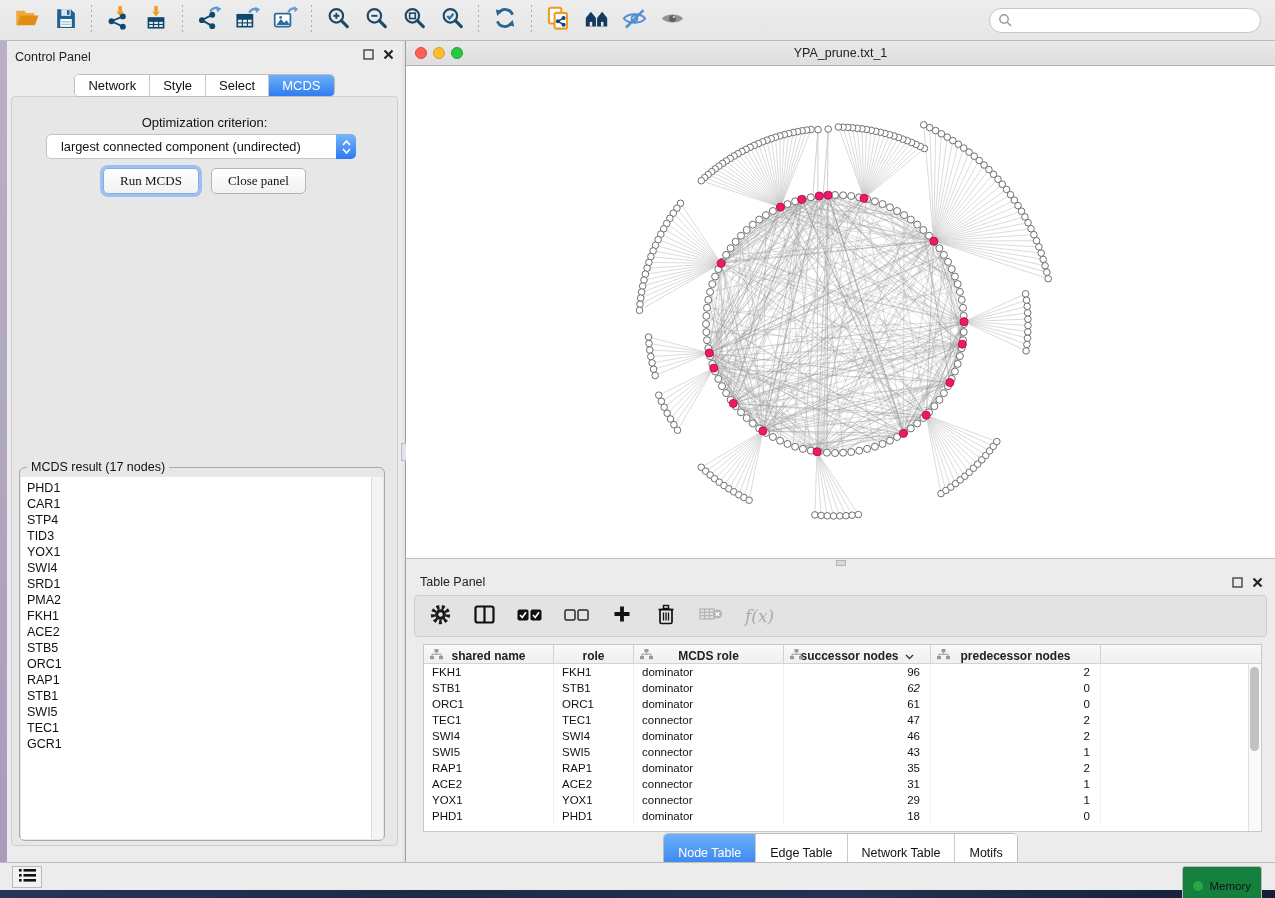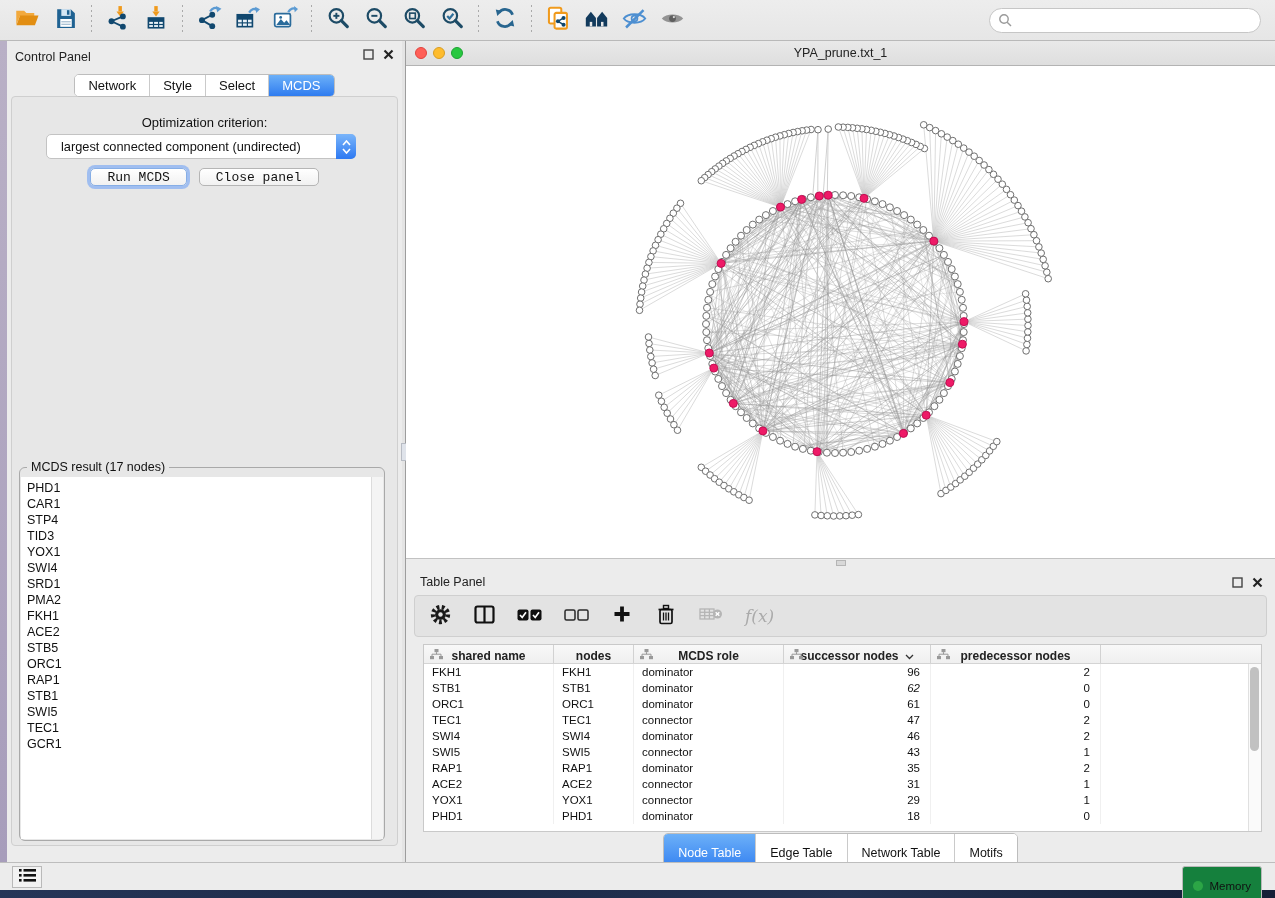--- a/index.html
+++ b/index.html
@@ -40,22 +40,22 @@
   #cp-content { position:absolute; left:4px; right:4px; top:55px; bottom:16px;
                 background:#e7e7e7; border:1px solid #cfcfcf; border-radius:4px; }
   #opt-label { position:absolute; top:18px; left:0; right:0; text-align:center; font-size:13px; color:#111; }
   #opt-select { position:absolute; left:34px; top:37px; width:310px; height:25px; background:#fff;
                 border:1px solid #c3c3c3; border-radius:5px; display:flex; align-items:center; }
   #opt-select-value { flex:1; padding-left:14px; font-size:12.8px; color:#111; white-space:nowrap; }
   #opt-stepper { width:20px; height:25px; margin-right:-1px; border-radius:0 5px 5px 0;
                  background:linear-gradient(#7ab5fa,#2d79f2); display:flex; flex-direction:column;
                  align-items:center; justify-content:center; gap:2px; }
   #cp-buttons { position:absolute; top:71px; left:0; right:0; display:flex; justify-content:center; gap:12px; }
-  .mac-btn { height:18px; padding:0 16px; font-size:13px; color:#111; background:linear-gradient(#fff,#f1f1f1);
-             border:1px solid #b5b5b5; border-radius:5px; font-family:Liberation Mono, monospace; }
+  .mac-btn { height:26px; padding:0 16px; font-size:13px; color:#111; background:linear-gradient(#fff,#f1f1f1);
+             border:1px solid #b5b5b5; border-radius:5px; font-family:Liberation Serif, serif; }
   .mac-btn.focus { box-shadow:0 0 0 3px rgba(90,150,250,.5); border-color:#86aee6; }
 
   
   #mcds-group { position:absolute; left:7px; right:12px; top:370px; height:374px;
                 border:1px solid #a9a9a9; border-radius:6px; }
   #mcds-group-title { position:absolute; top:-8px; left:7px; background:#e7e7e7; padding:0 4px;
                       font-size:12.5px; color:#111; }
   #mcds-list-wrap { position:absolute; inset:9px 1px 1px 1px; background:#fff; display:flex; }
   #mcds-list { flex:1; padding-top:3px; overflow:hidden; }
   .list-item { height:16px; line-height:16px; padding-left:6px; font-size:12.5px; color:#111; }
@@ -1305,21 +1305,21 @@
                   <g fill="#999">
                     <rect x="4.5" y="0" width="4" height="3.2"></rect>
                     <rect x="0" y="7" width="4" height="3.2"></rect>
                     <rect x="9" y="7" width="4" height="3.2"></rect>
                   </g>
                   <path d="M6.5 3.2v2M2 7V5.2h9V7" stroke="#999" fill="none"></path>
                 </svg></span>
               <span>shared name</span>
             </div>
             <div class="hcell" style="width: 80px;">
-              <span>nodes</span>
+              <span>role</span>
             </div>
             <div class="hcell" style="width: 150px;">
               <span class="tree"><svg width="13" height="11" viewBox="0 0 13 11">
                   <g fill="#999">
                     <rect x="4.5" y="0" width="4" height="3.2"></rect>
                     <rect x="0" y="7" width="4" height="3.2"></rect>
                     <rect x="9" y="7" width="4" height="3.2"></rect>
                   </g>
                   <path d="M6.5 3.2v2M2 7V5.2h9V7" stroke="#999" fill="none"></path>
                 </svg></span>

